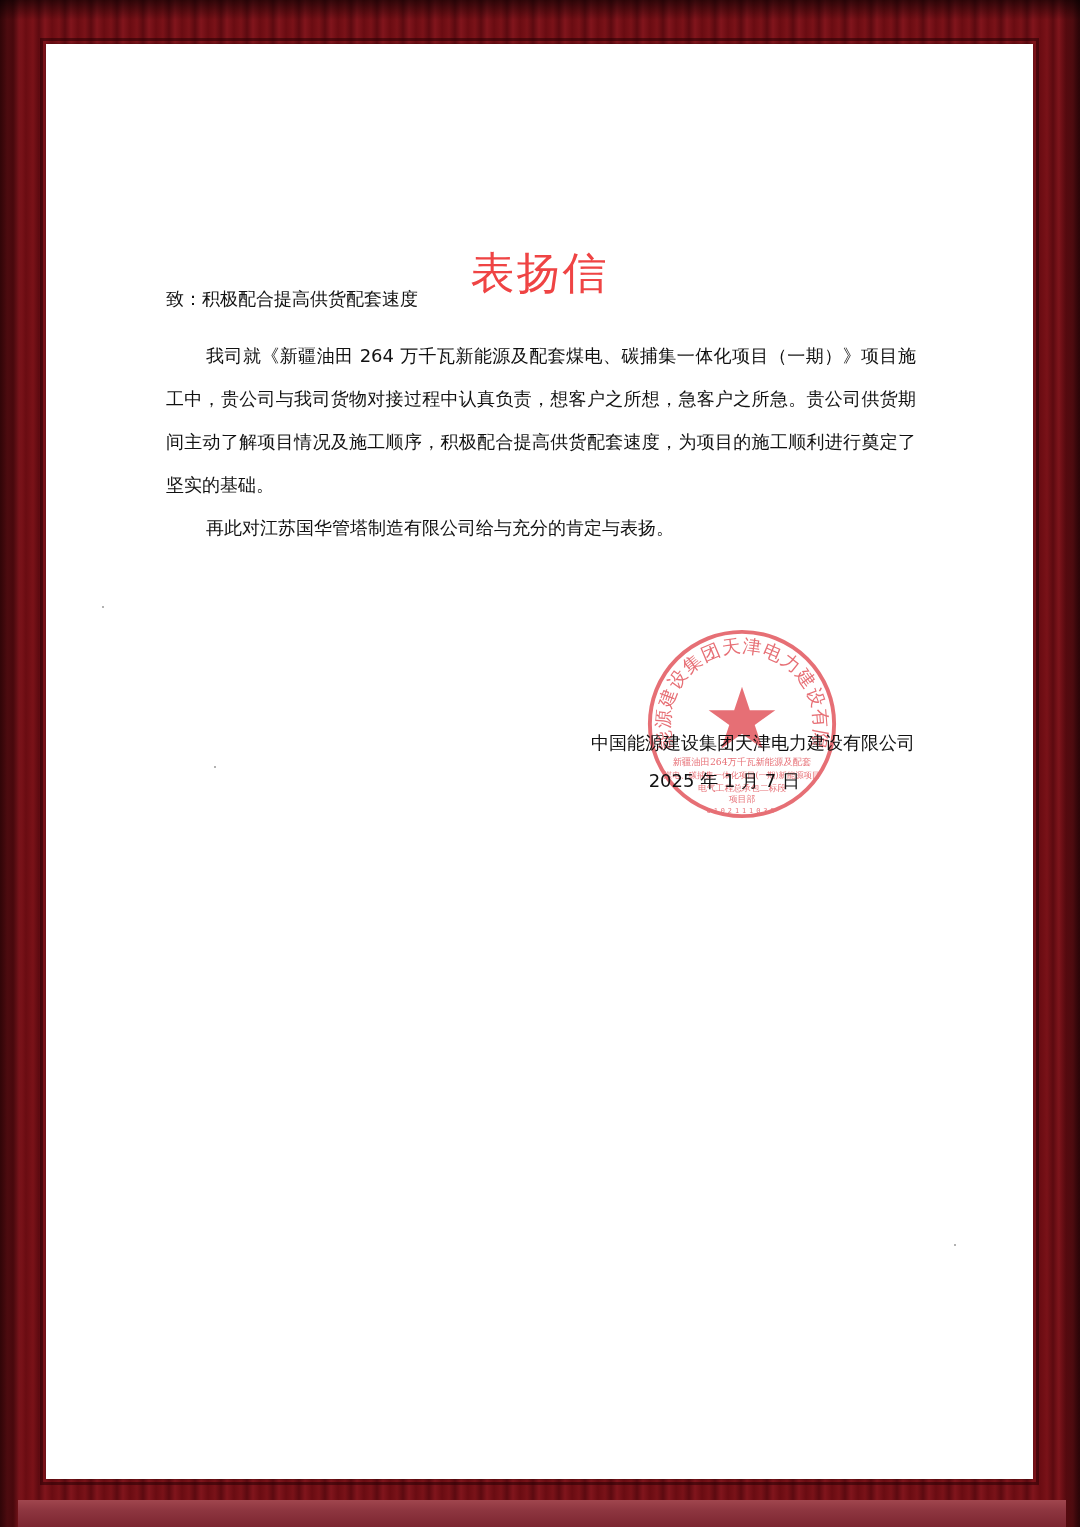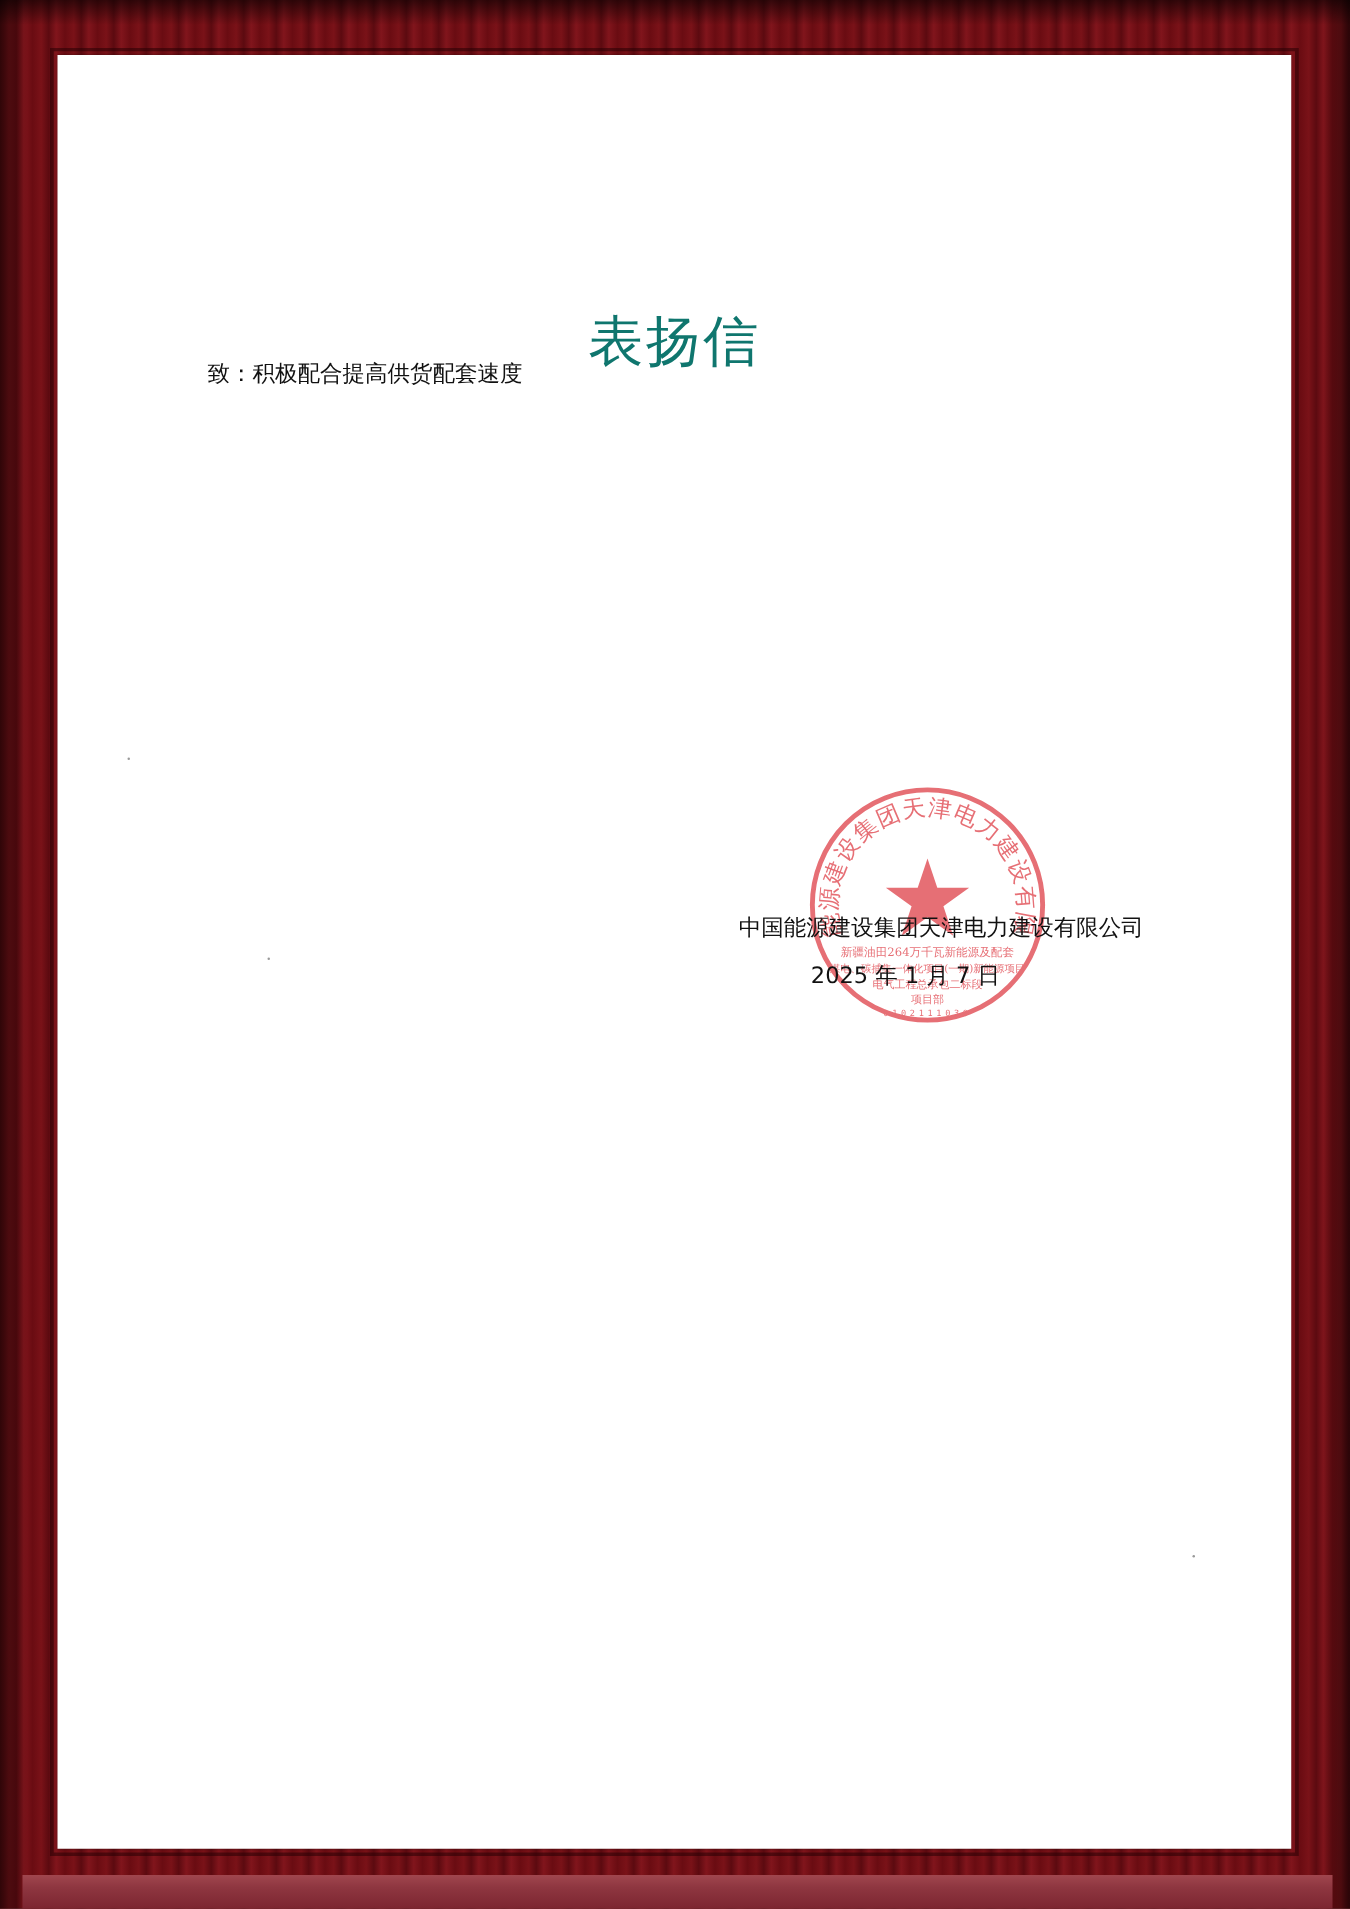--- a/index.html
+++ b/index.html
@@ -23,21 +23,21 @@
     position: absolute; left: 40px; top: 38px; width: 999px; height: 1447px;
     box-shadow: inset 0 0 0 3px rgba(40,0,4,0.55);
   }
   .paper {
     position: absolute; left: 46px; top: 44px; width: 987px; height: 1435px;
     background: #ffffff;
     box-shadow: 0 0 2px rgba(0,0,0,0.4);
   }
   .title {
     position: absolute; left: 0; width: 987px; top: 200px;
-    text-align: center; font-size: 44px; letter-spacing: 2px; color: #0f766e;
+    text-align: center; font-size: 44px; letter-spacing: 2px; color: #ef4444;
     font-family: "DejaVu Sans", sans-serif;
   }
   .addressee {
     position: absolute; left: 120px; top: 243px; font-size: 18px; color: #111;
   }
   .body-text {
     position: absolute; left: 120px; width: 750px; top: 290px;
     font-size: 18px; color: #111; line-height: 43px; text-align: justify;
   }
   .body-text p { margin: 0; text-indent: 40px; }
@@ -57,20 +57,24 @@
 
 <div class="frame"></div>
 <div class="frame-bottom-bevel"></div>
 <div class="frame-inner-shadow"></div>
 
 <div class="paper">
   <div class="title">表扬信</div>
 
   <div class="addressee">致：积极配合提高供货配套速度</div>
 
+  <div class="body-text">
+    <p>我司就《新疆油田 264 万千瓦新能源及配套煤电、碳捕集一体化项目（一期）》项目施工中，贵公司与我司货物对接过程中认真负责，想客户之所想，急客户之所急。贵公司供货期间主动了解项目情况及施工顺序，积极配合提高供货配套速度，为项目的施工顺利进行奠定了坚实的基础。</p>
+    <p>再此对江苏国华管塔制造有限公司给与充分的肯定与表扬。</p>
+  </div>
 
   <svg class="stamp" viewBox="0 0 200 200">
     <defs>
       <path id="stampArc" d="M 28 118 A 74 74 0 1 1 172 118"></path>
     </defs>
     <circle cx="100" cy="100" r="94" fill="none" stroke="#e0474f" stroke-width="4"></circle>
     <text font-size="19" fill="#e0474f" font-family="DejaVu Serif, serif" letter-spacing="1">
       <textPath href="#stampArc" startOffset="50%" text-anchor="middle">中国能源建设集团天津电力建设有限公司</textPath>
     </text>
     <polygon points="100,62 108,86 134,86 113,101 121,125 100,110 79,125 87,101 66,86 92,86" fill="#e0474f"></polygon>

